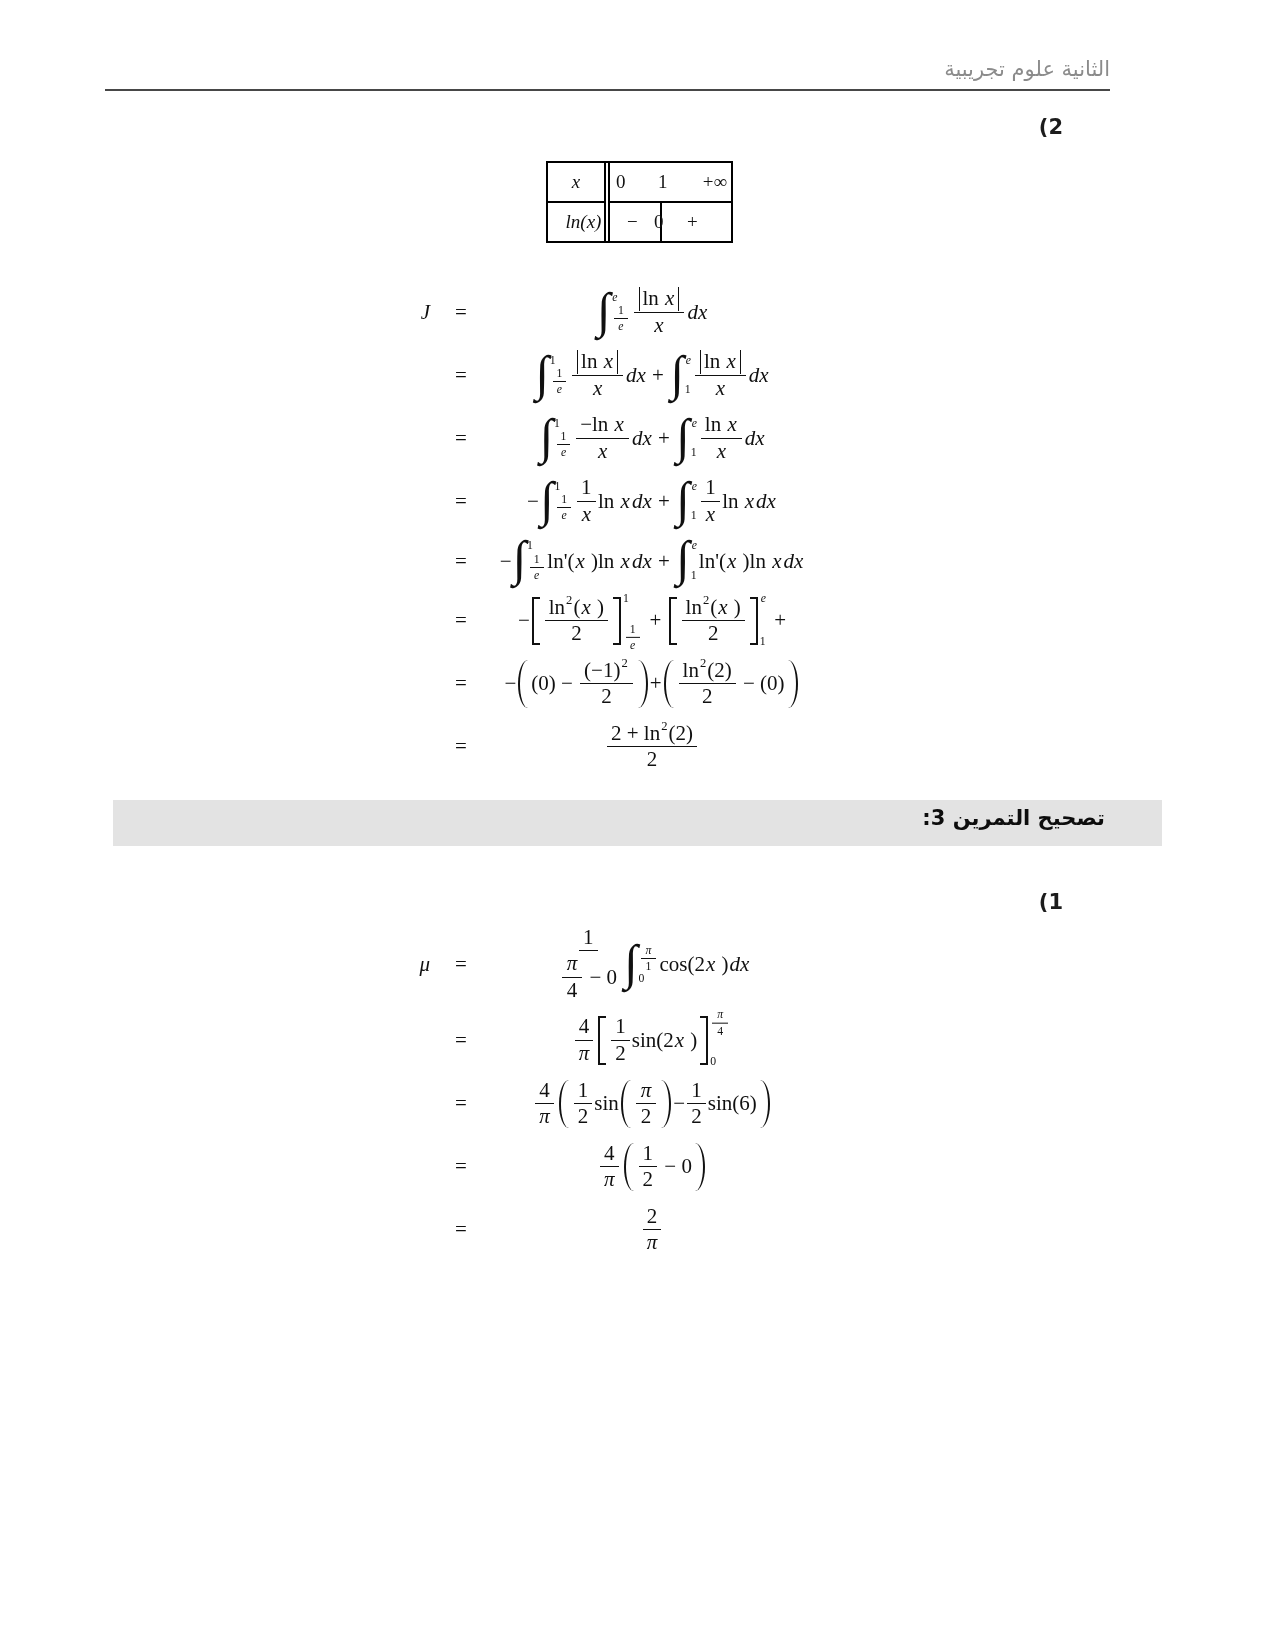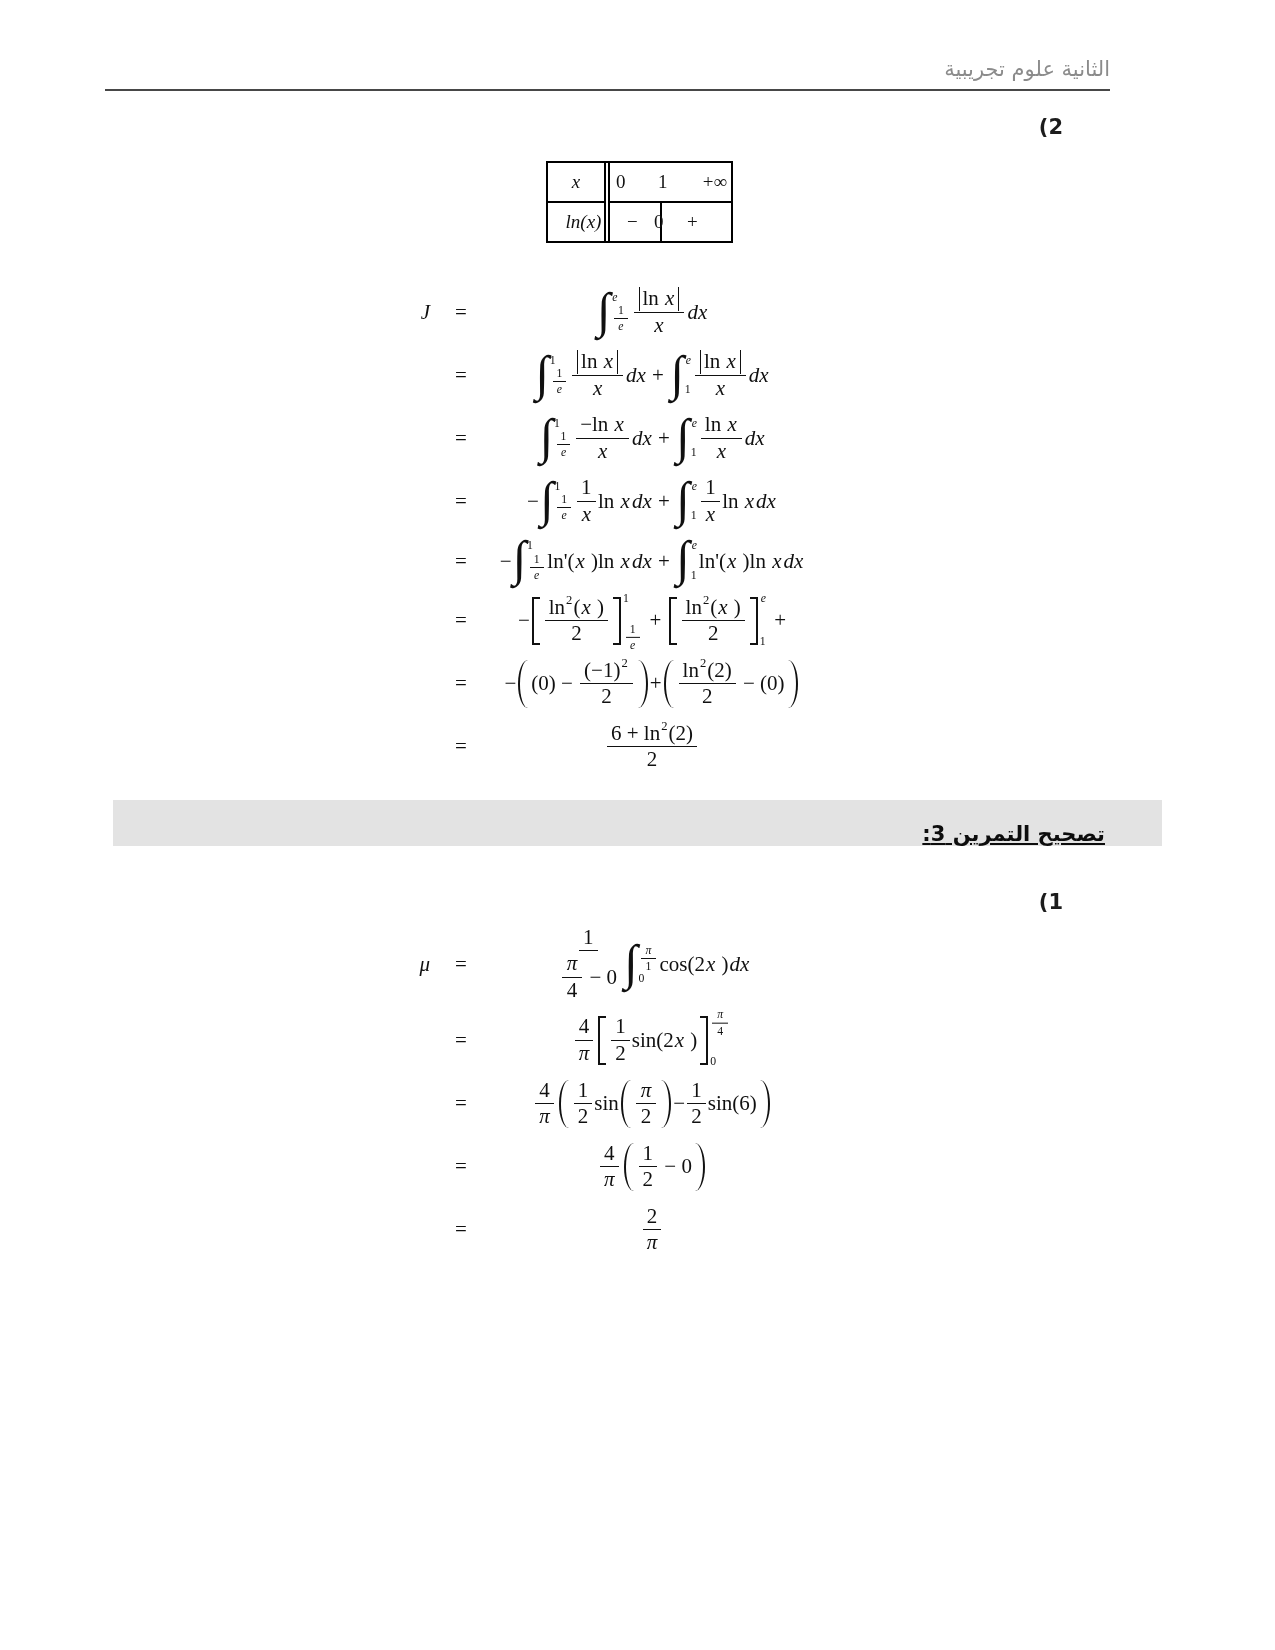--- a/index.html
+++ b/index.html
@@ -64,22 +64,22 @@
   .bl{width:6px;border:2px solid #111;border-right:0;margin:1px 0;}
   .br{width:6px;border:2px solid #111;border-left:0;margin:1px 0;}
   .pl{width:8px;border-left:2px solid #111;border-radius:100% 0 0 100%/50% 0 0 50%;margin:1px 0;}
   .pr{width:8px;border-right:2px solid #111;border-radius:0 100% 100% 0/0 50% 50% 0;margin:1px 0;}
   .glims{display:inline-flex;flex-direction:column;justify-content:space-between;
          font-size:.56em;line-height:1;padding-left:2px;}
   .glims>.u{transform:translateY(-25%);} .glims>.l{transform:translateY(20%);}
 
   
   .section-bar{position:relative;margin:28px 113px 0;height:46px;background:#e3e3e3;}
-  .section-title{position:absolute;right:57px;top:22px;font-weight:bold;font-size:21px;
-                 text-decoration:underline;color:#0d0d0d;
+  .section-title{position:absolute;right:57px;top:6px;font-weight:bold;font-size:21px;
+                 color:#0d0d0d;
                  font-family:"DejaVu Sans","Liberation Sans",sans-serif;}
 
   .footer{position:absolute;left:118px;top:1481px;font-size:17px;color:#222;}
 </style>
 </head>
 <body>
 
 <div class="page">
 
   <div class="header" dir="rtl">
@@ -472,21 +472,21 @@
         </span>
       </div>
       <div class="eq-line">
         <span class="eq-lhs m"></span>
         <span class="eq-sign m">=</span>
         <span class="eq-rhs m">
           <span class="mr">
             <span class="mf">
               <span class="n">
                 <span class="mr">
-                  <span class="mt">6 + ln</span>
+                  <span class="mt">2 + ln</span>
                   <span class="msup"><span class="mt">2</span></span>
                   <span class="mt">(2)</span>
                 </span>
               </span>
               <span class="d">
                 <span class="mt">2</span>
               </span>
             </span>
           </span>
         </span>

